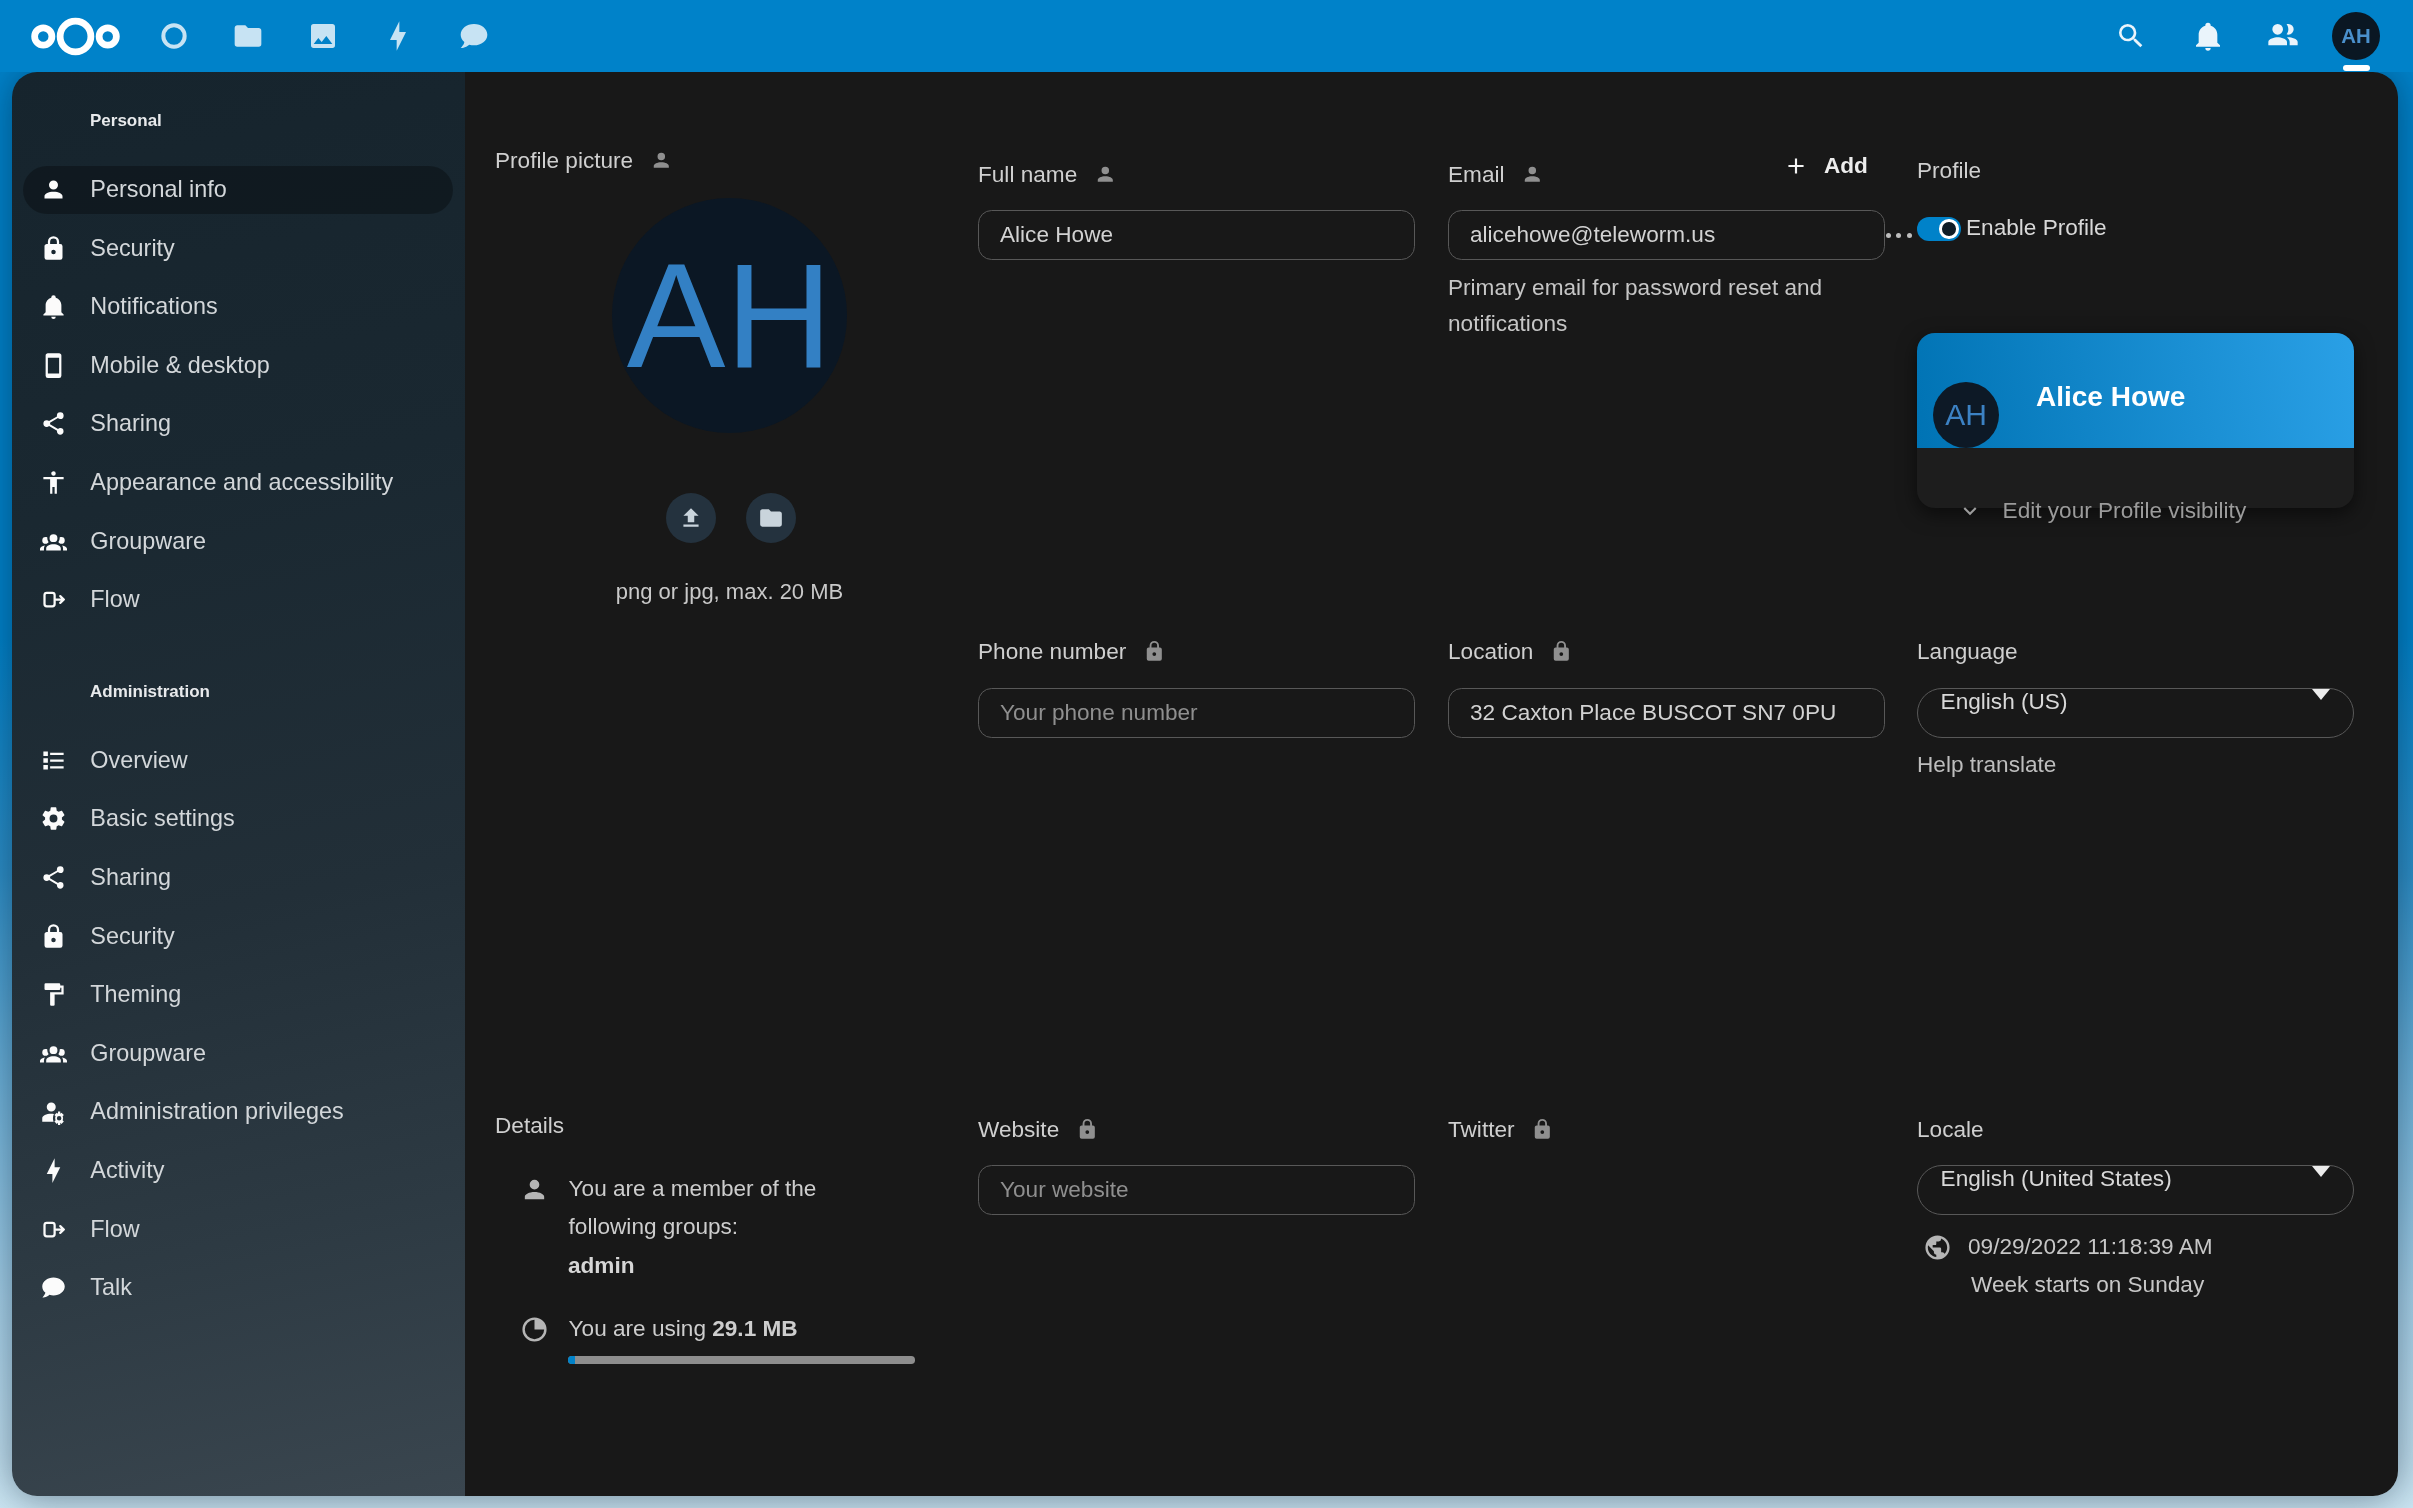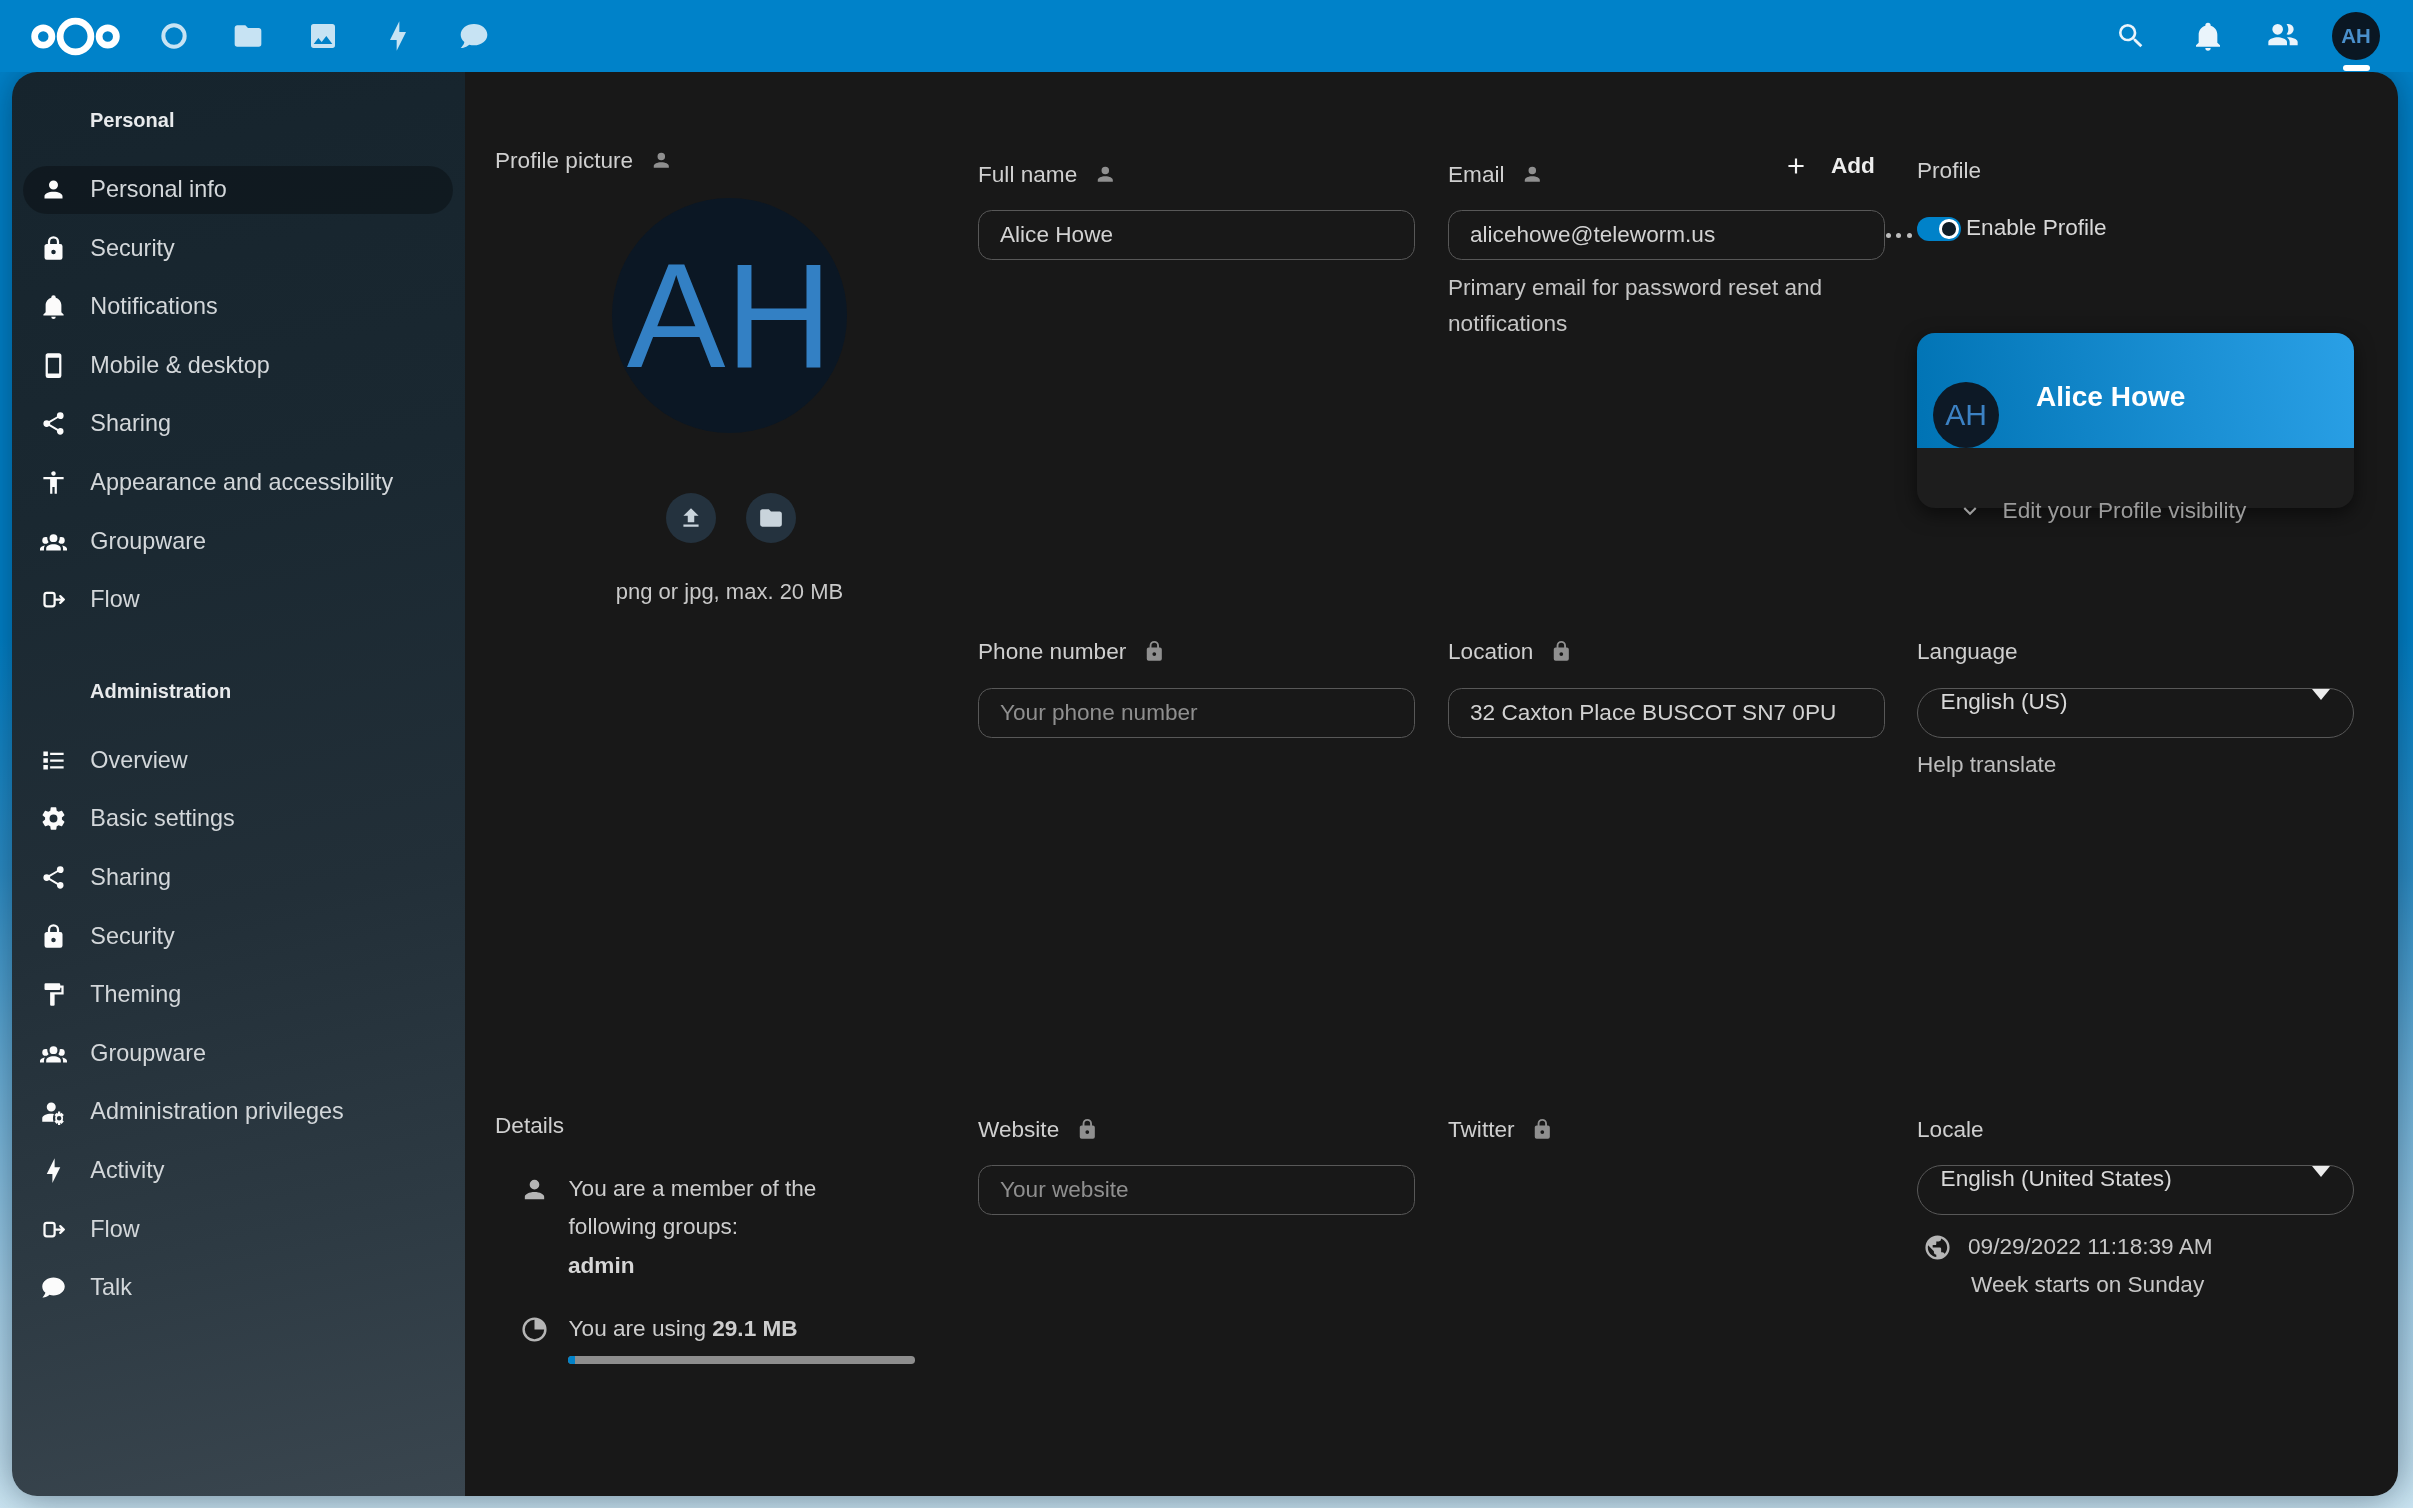--- a/index.html
+++ b/index.html
@@ -12,21 +12,21 @@
   .tb-right{color:#eaf4fb}
   .tb-avatar{position:absolute;left:2332px;top:12px;width:48px;height:48px;border-radius:50%;
     background:#0a1723;display:flex;align-items:center;justify-content:center;
     color:#4a90cc;font-size:20.4px;font-weight:700;cursor:pointer}
   .tb-dash{position:absolute;left:2343px;top:65px;width:27px;height:6px;border-radius:3px;background:#fff}
   
   .shell{position:absolute;left:12px;top:72px;width:2386px;height:1424px;border-radius:25px;
     overflow:hidden;display:flex;box-shadow:0 1.5px 38px rgba(0,20,40,.45)}
   .sidebar{width:453px;flex:none;padding-top:26px;box-sizing:border-box;
     background:linear-gradient(168deg,#16242d 0%,#1a2831 30%,#222f38 58%,#2d3a43 80%,#3a464f 100%)}
-  .sb-h{height:45px;line-height:45px;padding-left:78px;font-weight:700;font-size:20px;color:#e8eaec}
+  .sb-h{height:45px;line-height:45px;padding-left:78px;font-weight:700;font-size:17px;color:#e8eaec}
   .sb-gap{height:12px}
   .sbi{height:48px;margin:10.6px 12px 10.6px 10.6px;padding-left:17.3px;display:flex;align-items:center;
     border-radius:30px;cursor:pointer}
   .sbi.active{background:rgba(0,0,0,.30)}
   .sbi svg{width:27px;height:27px;color:#fbfbfb;flex:none}
   .sblbl{margin-left:23.4px;font-size:23.4px;color:#d3d7da;white-space:nowrap}
   .sb-h2{margin-top:45px}
   
   .main{position:relative;flex:1;background:#181818;color:#cfcfcf;font-size:22.6px}
   .abs{position:absolute}
@@ -41,21 +41,21 @@
   .dots i{width:5.3px;height:5.3px;border-radius:50%;background:#bdbdbd}
   .select{width:437px;height:50px;box-sizing:border-box;border:1.5px solid #585858;border-radius:25px;
     display:flex;align-items:flex-start;padding:0 22.6px;color:#d8d8d8;cursor:pointer}
   .caret{margin-left:auto;width:0;height:0;border-left:9.8px solid transparent;
     border-right:9.8px solid transparent;border-top:11.3px solid #ececec}
   .big-avatar{width:235px;height:235px;border-radius:50%;background:#0b1724;
     display:flex;align-items:center;justify-content:center;color:#3380c4;font-size:148px}
   .rbtn{width:50px;height:50px;border-radius:50%;background:#24323e;border:none;cursor:pointer;
     display:flex;align-items:center;justify-content:center;color:#c9d4dc}
   .rbtn svg{width:26px;height:26px}
-  .addbtn{display:flex;align-items:flex-start;gap:22px;color:#ededed;font-weight:700;font-size:22.6px;
+  .addbtn{display:flex;align-items:flex-start;gap:15px;color:#ededed;font-weight:700;font-size:22.6px;
     background:none;border:none;cursor:pointer;font-family:inherit}
   .addbtn svg{width:26px;height:26px;color:#f2f2f2}
   .tgl{width:44px;height:24px;border-radius:12px;background:#0082c9;position:relative;cursor:pointer;flex:none}
   .tgl .knob{position:absolute;right:2.3px;top:2.3px;width:13.6px;height:13.6px;border-radius:50%;
     background:#101c26;border:3px solid #fff}
   .pcard{width:437px;height:175px;border-radius:18px;background:#1d1d1d;overflow:hidden;
     box-shadow:0 6px 19.6px rgba(0,0,0,.55);position:relative}
   .pcard .banner{height:115px;background:linear-gradient(80deg,#0073b4 0%,#2aa0e6 100%)}
   .pcard .cav{position:absolute;left:16px;top:49px;width:66px;height:66px;border-radius:50%;
     background:#0d1926;display:flex;align-items:center;justify-content:center;color:#3c82c4;font-size:30px}

